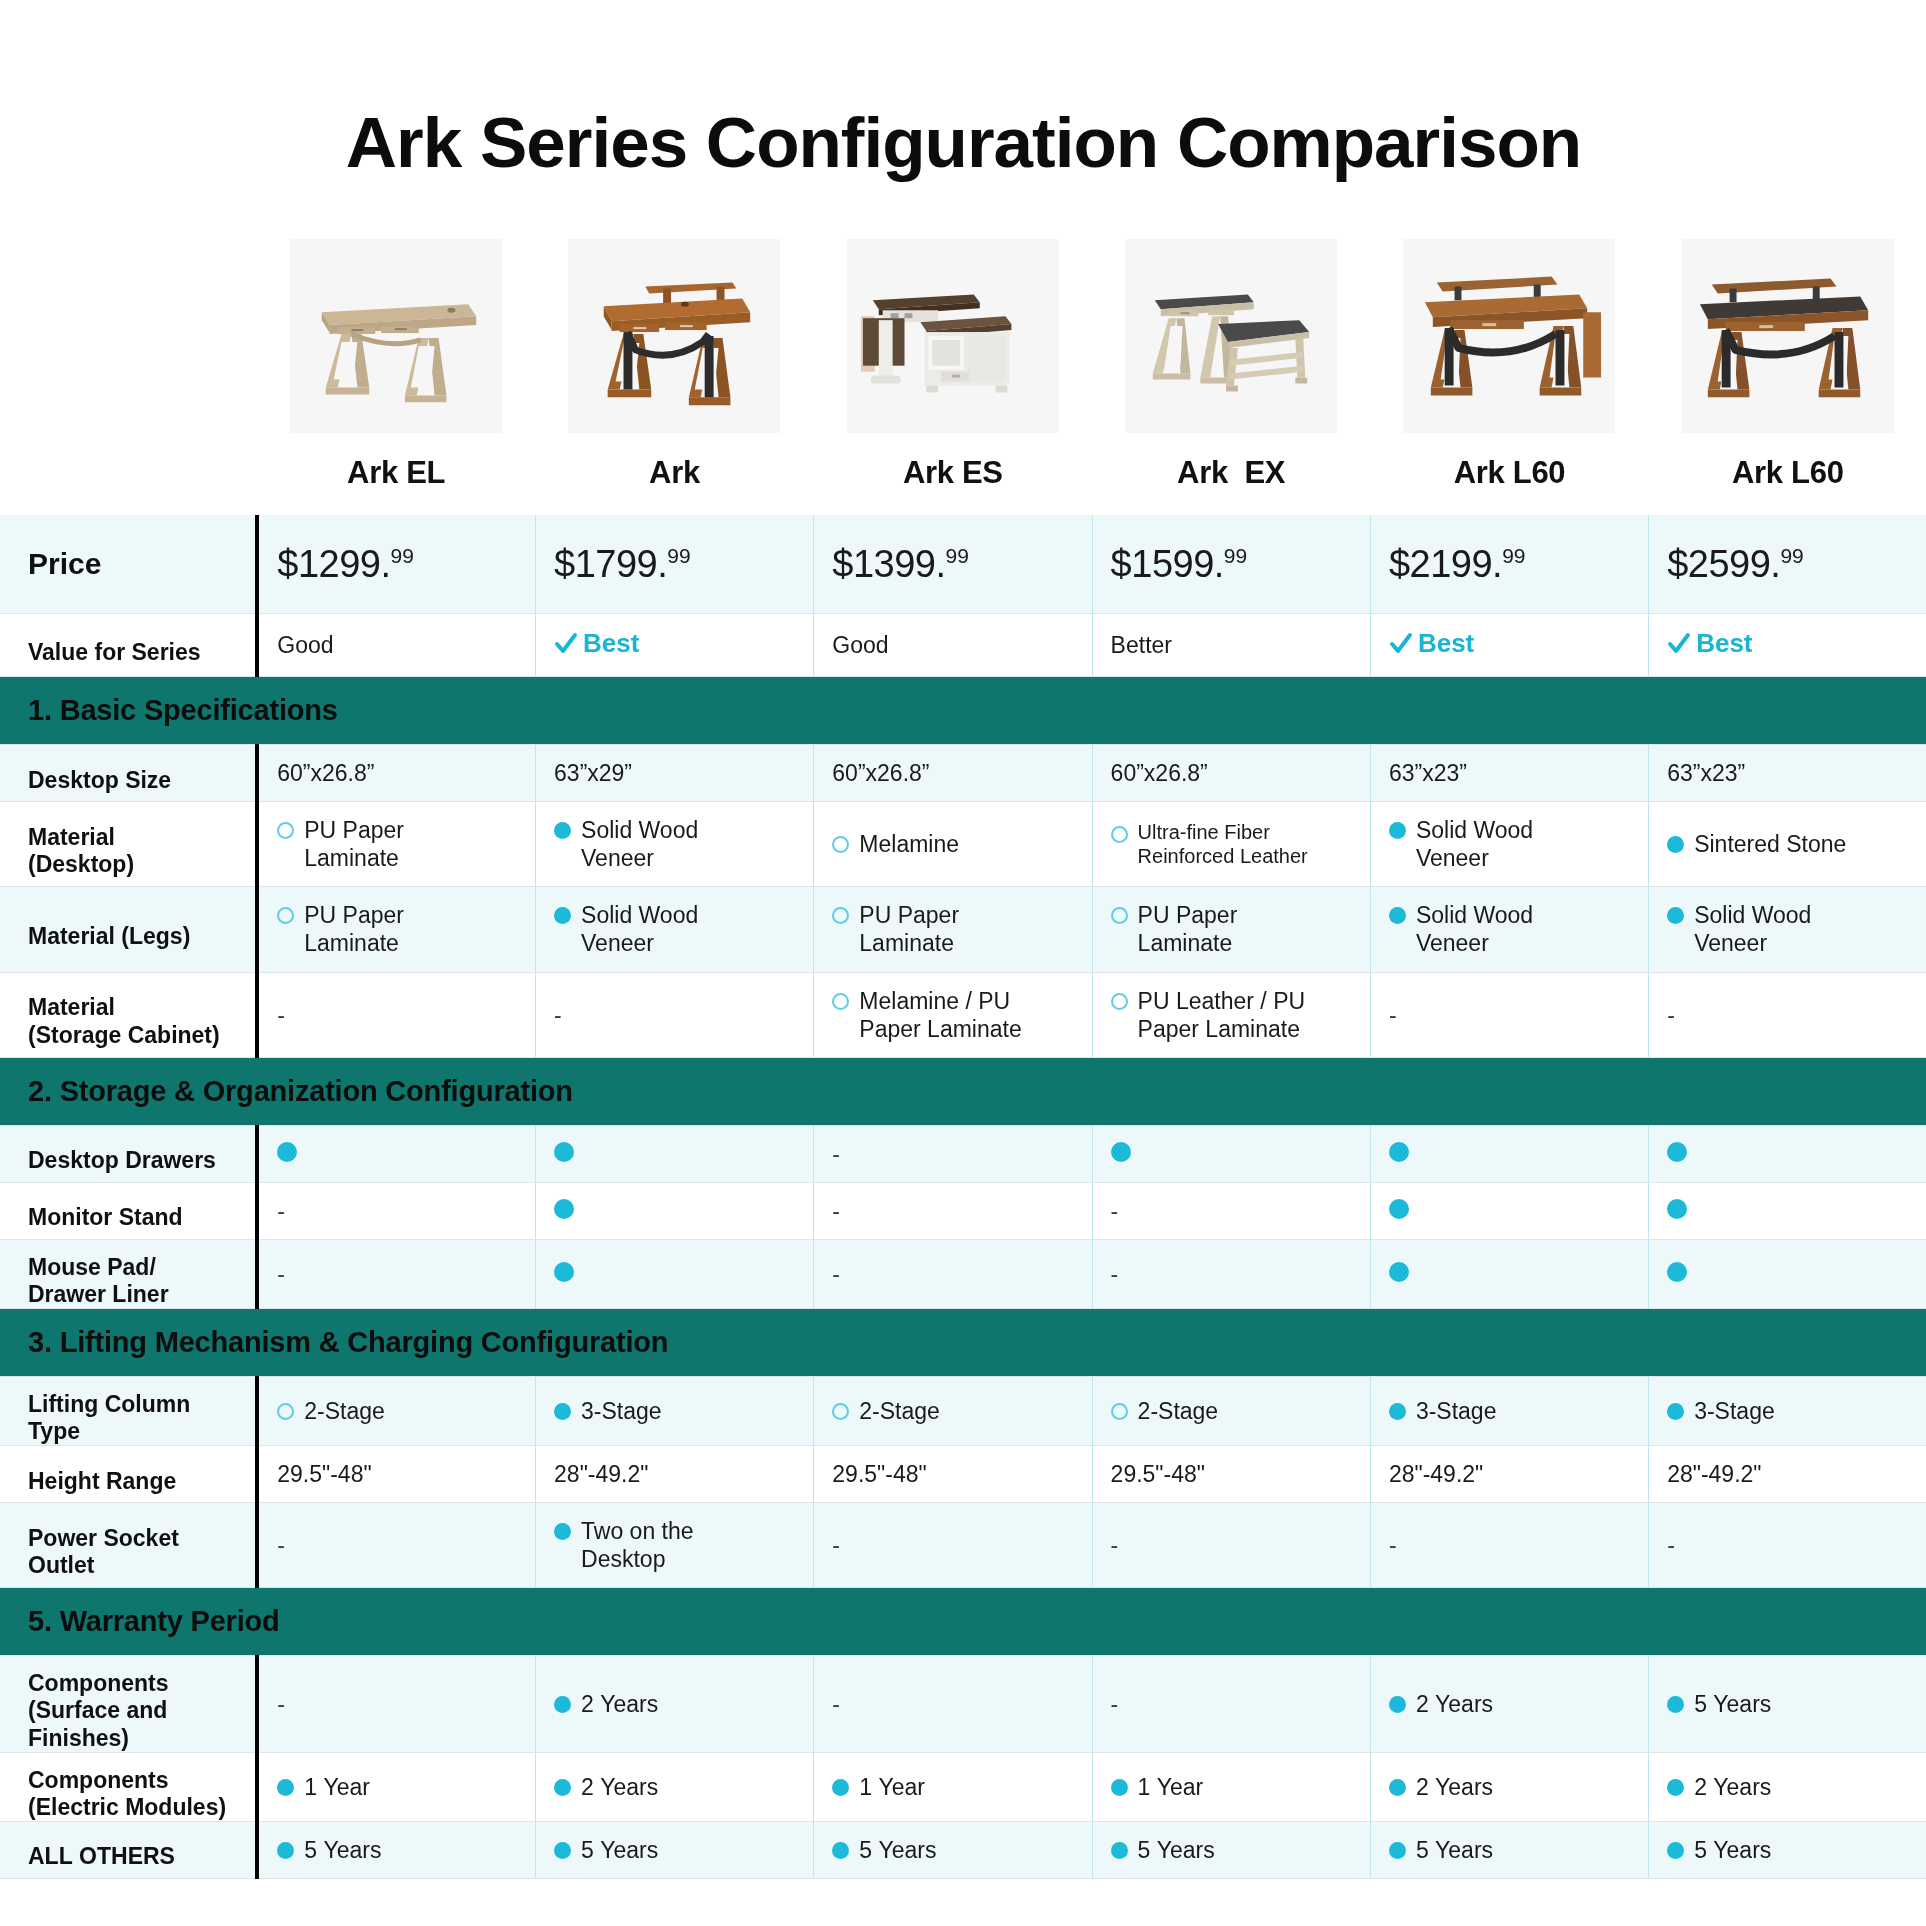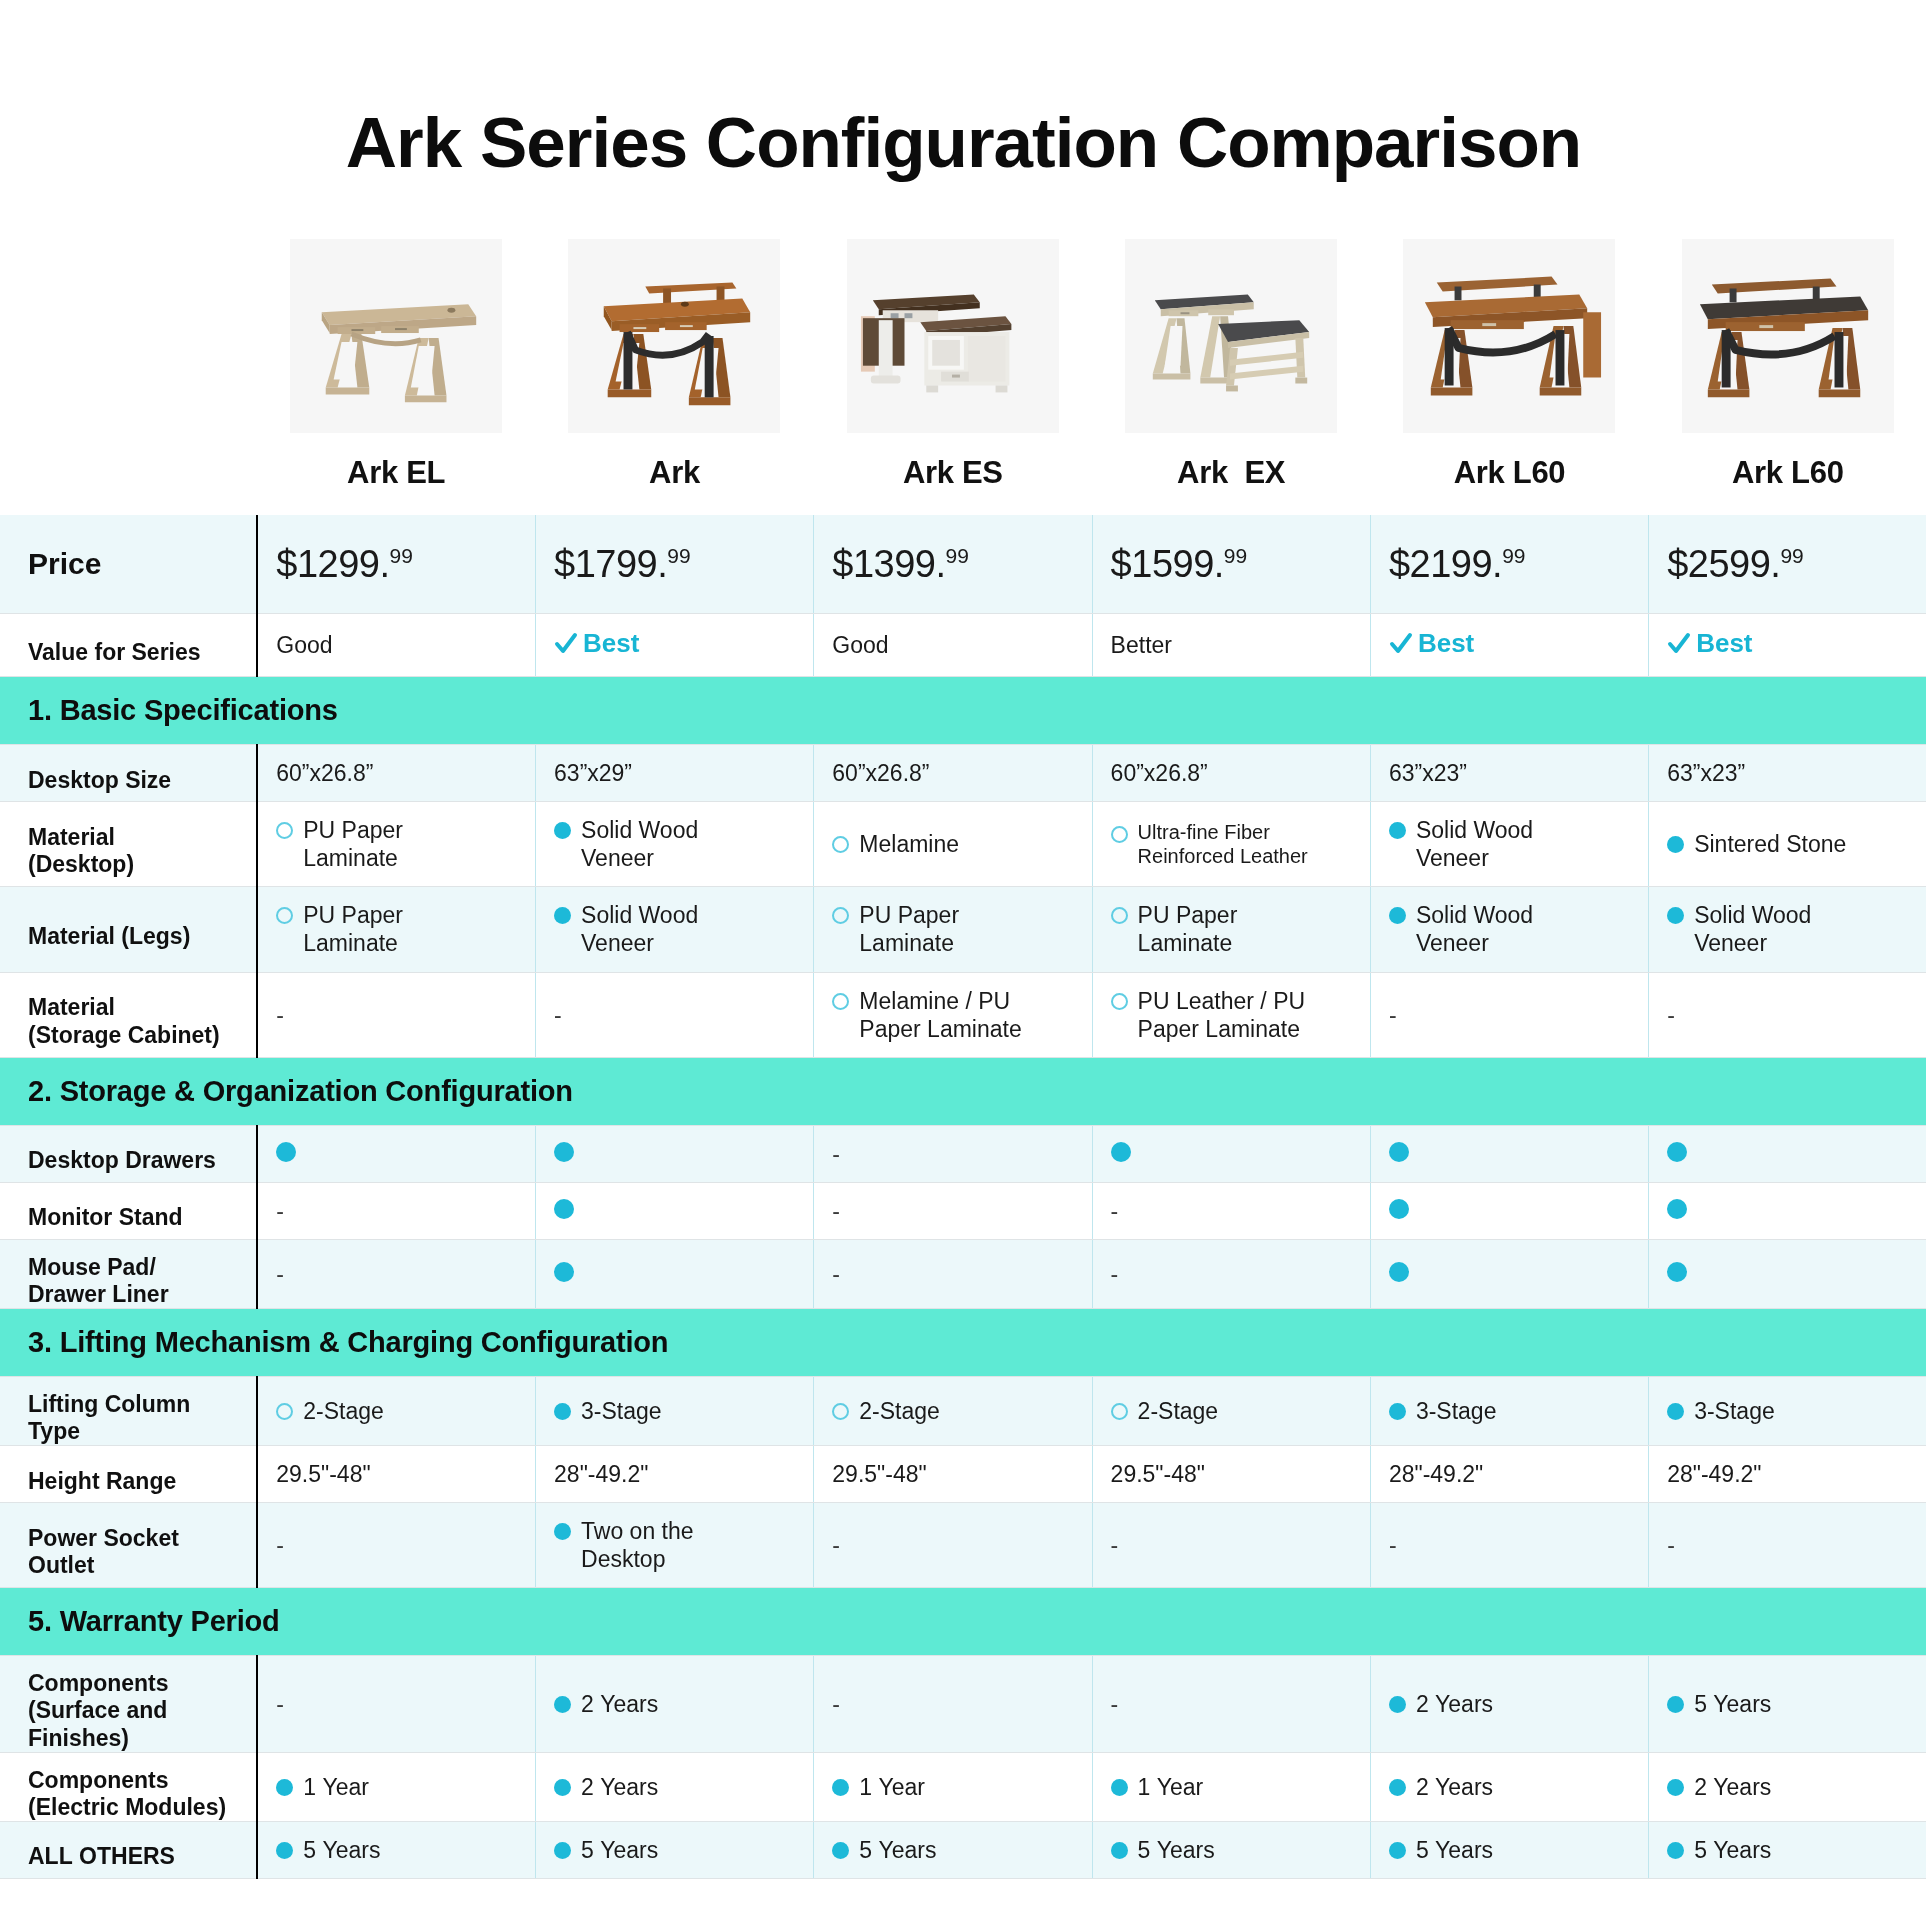--- a/index.html
+++ b/index.html
@@ -67,21 +67,21 @@
 
   .rowband-a td { background: #ecf8fa; }
   .rowband-b td { background: #ffffff; }
 
   td.label {
     font-size: 23px;
     font-weight: 700;
     color: #101010;
     padding: 14px 18px 0 28px;
     line-height: 1.18;
-    border-right: 2px solid #000000;
+    border-right: 4px solid #000000;
   }
   td.val {
     font-size: 23px;
     font-weight: 400;
     color: #1a1a1a;
     padding: 14px 12px 14px 18px;
     line-height: 1.22;
     border-right: 1px solid #bfe6ee;
     position: relative;
   }
@@ -103,21 +103,21 @@
     font-size: 26px;
     display: inline-flex;
     align-items: center;
     gap: 5px;
   }
   .check { width: 24px; height: 24px; display:inline-block; }
   .check svg { display:block; }
 
   
   tr.section td {
-    background: #5eead4;
+    background: #0f766e;
     font-size: 29px;
     font-weight: 700;
     color: #0d0d0d;
     padding: 17px 18px 17px 28px;
     border-right: none;
     letter-spacing: -0.2px;
   }
 
   
   .bul {

